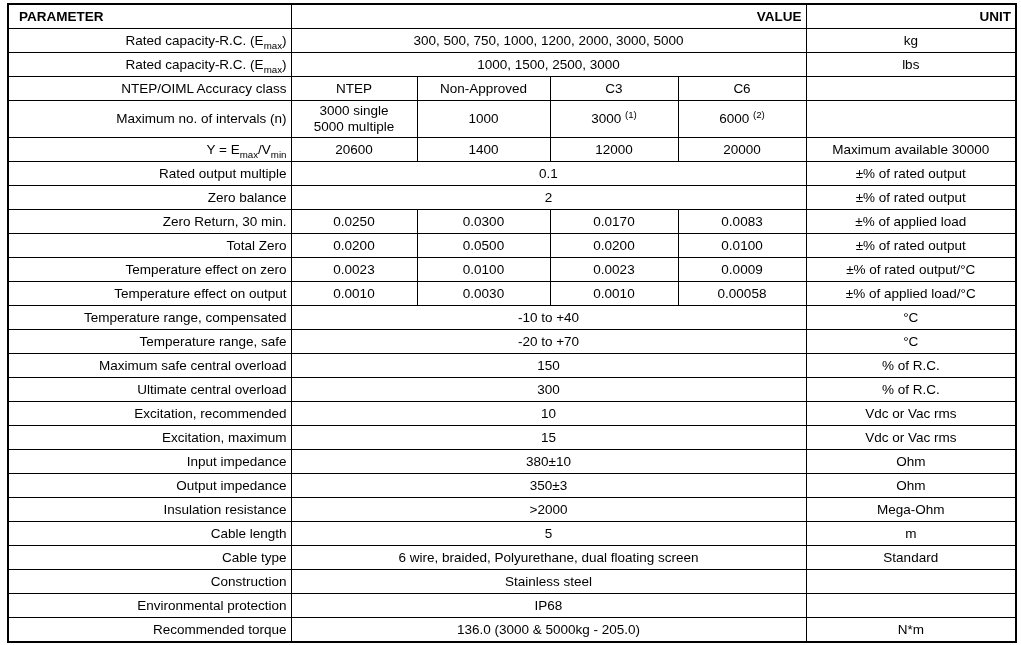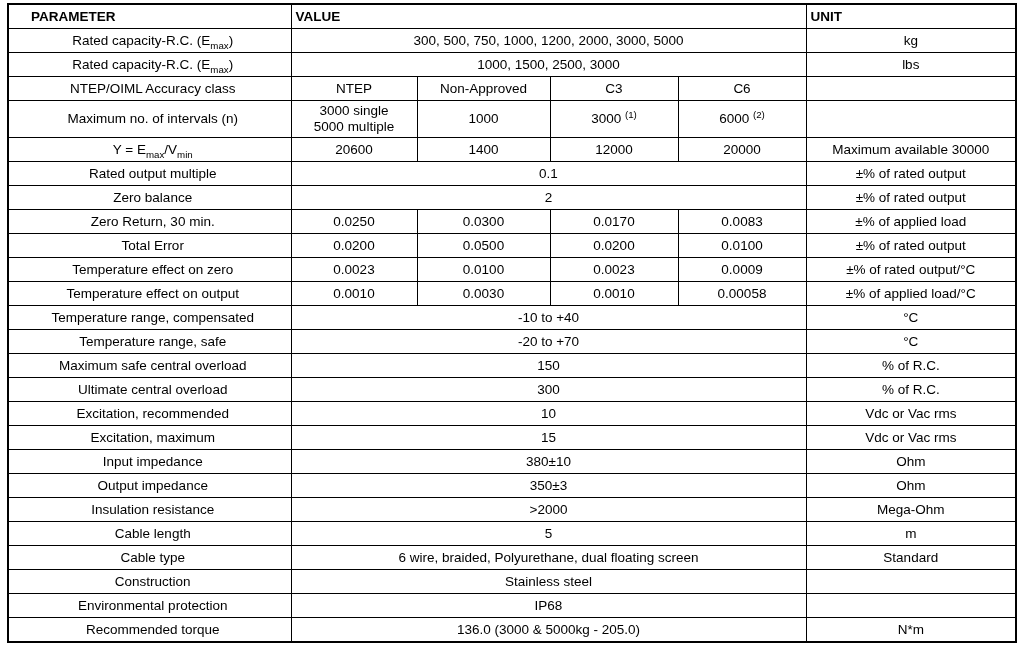--- a/index.html
+++ b/index.html
@@ -21,23 +21,23 @@
   .spec th, .spec td {
     border: 1px solid #000;
     font-size: 13.5px;
     line-height: 16px;
     padding: 2px 4px;
     height: 19px;
     white-space: pre-wrap;
     overflow: hidden;
     vertical-align: middle;
   }
-  .spec th { font-weight: bold; text-align: left; }
-  .spec th.param-h { text-align: left; padding-left: 22px; }
-  .spec td.param { text-align: center; padding-left: 10px; }
+  .spec th { font-weight: bold; text-align: right; }
+  .spec th.param-h { text-align: left; padding-left: 10px; }
+  .spec td.param { text-align: right; padding-left: 10px; }
   .spec td.val, .spec td.unit { text-align: center; }
   .spec sub, .spec sup { font-size: 0.72em; line-height: 0; }
 </style>
 </head>
 <body>
 
 <table class="spec">
   <colgroup>
     <col style="width:283px">
     <col style="width:126px">
@@ -101,21 +101,21 @@
       </tr>
       <tr>
         <td class="param">Zero Return, 30 min.</td>
         <td class="val">0.0250</td>
         <td class="val">0.0300</td>
         <td class="val">0.0170</td>
         <td class="val">0.0083</td>
         <td class="unit">±% of applied load</td>
       </tr>
       <tr>
-        <td class="param">Total Error</td>
+        <td class="param">Total Zero</td>
         <td class="val">0.0200</td>
         <td class="val">0.0500</td>
         <td class="val">0.0200</td>
         <td class="val">0.0100</td>
         <td class="unit">±% of rated output</td>
       </tr>
       <tr>
         <td class="param">Temperature effect on zero</td>
         <td class="val">0.0023</td>
         <td class="val">0.0100</td>

